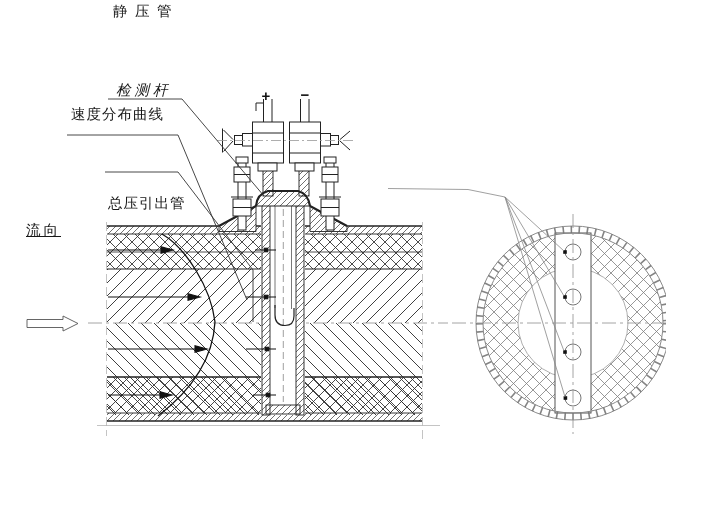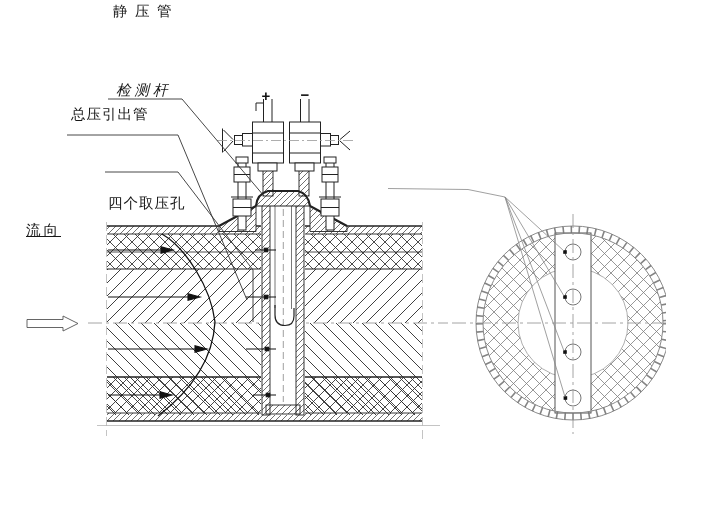--- a/index.html
+++ b/index.html
@@ -211,19 +211,19 @@
       <line x1="505" y1="197" x2="564" y2="251"></line>
       <line x1="505" y1="197" x2="564" y2="296"></line>
       <line x1="505" y1="197" x2="564" y2="351"></line>
       <line x1="505" y1="197" x2="565" y2="397"></line>
     </g>
   </g>
 </svg>
 
 <div class="lbl ls7" style="left:113px;top:2px;">静压管</div>
 <div class="lbl ls4" style="left:116px;top:81px;font-style:italic;">检测杆</div>
-<div class="lbl ls1" style="left:71px;top:105px;">总压引出管</div>
-<div class="lbl ls1" style="left:108px;top:194px;">四个取压孔</div>
+<div class="lbl ls1" style="left:71px;top:105px;">速度分布曲线</div>
+<div class="lbl ls1" style="left:108px;top:194px;">总压引出管</div>
 <div class="lbl ls3" style="left:26px;top:221px;">流向</div>
 <div class="sign" style="left:258px;top:87px;">+</div>
 <div class="sign" style="left:297px;top:86px;">−</div>
 
 </div>
 
 </body></html>

